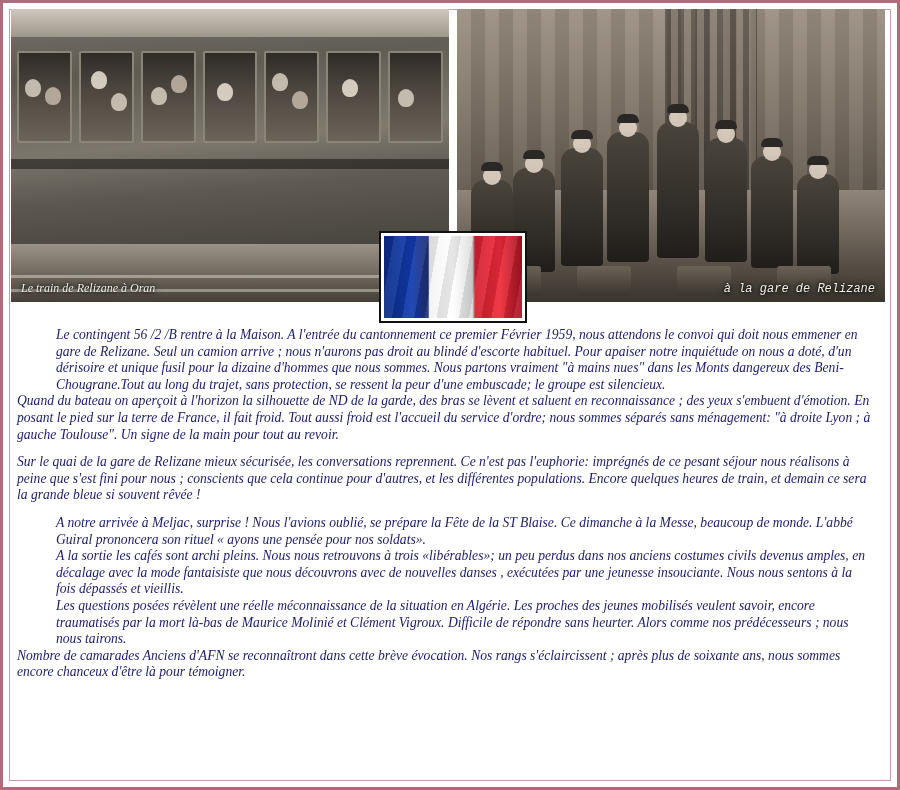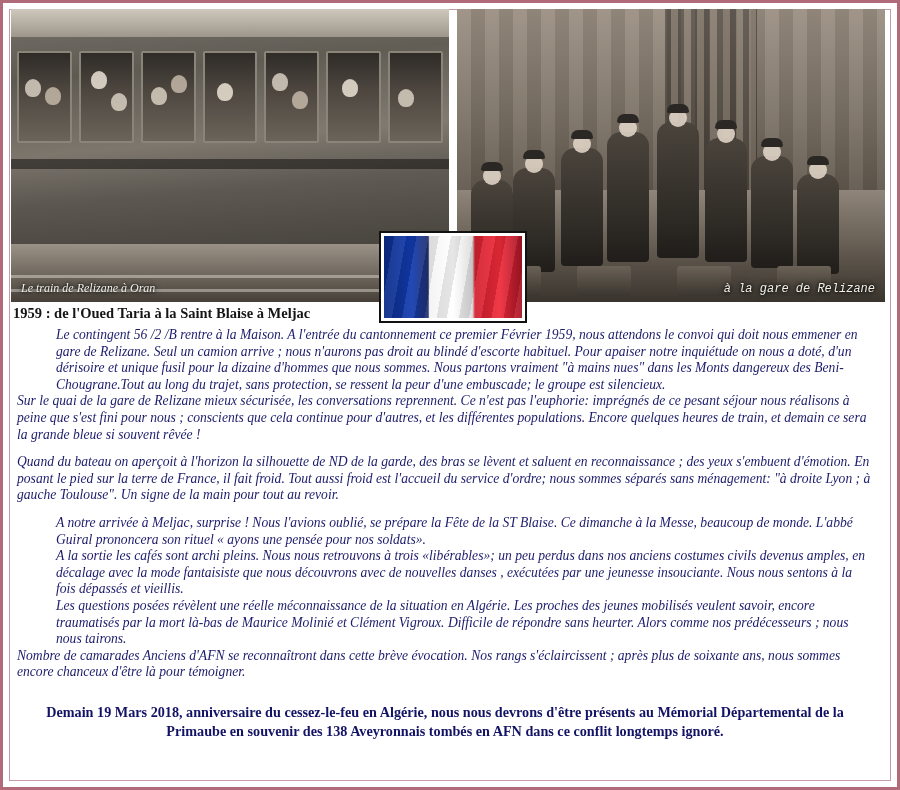--- a/index.html
+++ b/index.html
@@ -346,27 +346,25 @@
       <div class="caption caption-right">à la gare de Relizane</div>
     </div>
   </div>
 
   <div class="flag-wrap">
     <div class="flag">
       <div class="flag-shade"></div>
     </div>
   </div>
 
-  <div class="title">1959 : de l'Oued Taria à la Saint Blaise à Meljac</div>
 
   <div class="body">
     <p class="tight">Le contingent 56 /2 /B rentre à la Maison. A l'entrée du cantonnement ce premier Février 1959, nous attendons le convoi qui doit nous emmener en gare de Relizane. Seul un camion arrive ; nous n'aurons pas droit au blindé d'escorte habituel. Pour apaiser notre inquiétude on nous a doté, d'un dérisoire et unique fusil pour la dizaine d'hommes que nous sommes. Nous partons vraiment "à mains nues" dans les Monts dangereux des Beni-Chougrane.Tout au long du trajet, sans protection, se ressent la peur d'une embuscade; le groupe est silencieux.</p>
+    <p>Quand du bateau on aperçoit à l'horizon la silhouette de ND de la garde, des bras se lèvent et saluent en reconnaissance ; des yeux s'embuent d'émotion. En posant le pied sur la terre de France, il fait froid. Tout aussi froid est l'accueil du service d'ordre; nous sommes séparés sans ménagement: "à droite Lyon ; à gauche Toulouse". Un signe de la main pour tout au revoir.</p>
     <p>Sur le quai de la gare de Relizane mieux sécurisée, les conversations reprennent. Ce n'est pas l'euphorie: imprégnés de ce pesant séjour nous réalisons à peine que s'est fini pour nous ; conscients que cela continue pour d'autres, et les différentes populations. Encore quelques heures de train, et demain ce sera la grande bleue si souvent rêvée !</p>
-    <p>Quand du bateau on aperçoit à l'horizon la silhouette de ND de la garde, des bras se lèvent et saluent en reconnaissance ; des yeux s'embuent d'émotion. En posant le pied sur la terre de France, il fait froid. Tout aussi froid est l'accueil du service d'ordre; nous sommes séparés sans ménagement: "à droite Lyon ; à gauche Toulouse". Un signe de la main pour tout au revoir.</p>
     <p class="tight">A notre arrivée à Meljac, surprise ! Nous l'avions oublié, se prépare la Fête de la ST Blaise. Ce dimanche à la Messe, beaucoup de monde. L'abbé Guiral prononcera son rituel  « ayons une pensée pour nos soldats».</p>
     <p class="tight">A la sortie les cafés sont archi pleins. Nous nous retrouvons à trois «libérables»; un peu perdus dans nos anciens costumes civils devenus amples, en décalage avec la mode fantaisiste que nous découvrons avec de nouvelles danses , exécutées par une jeunesse insouciante. Nous nous sentons à la fois dépassés et vieillis.</p>
     <p class="tight">Les questions posées révèlent une réelle méconnaissance de la situation en Algérie. Les proches des jeunes mobilisés veulent savoir, encore traumatisés par la mort là-bas de Maurice Molinié et Clément Vigroux. Difficile de répondre sans heurter. Alors comme nos prédécesseurs ; nous nous tairons.</p>
     <p>Nombre de camarades Anciens d'AFN se reconnaîtront dans cette brève évocation. Nos rangs s'éclaircissent ; après plus de soixante ans, nous sommes encore chanceux d'être là pour témoigner.</p>
   </div>
 
-  <div class="closing">Demain 19 Mars 2018, anniversaire du cessez-le-feu en Algérie, nous nous devrons d'être présents au Mémorial Départemental de la Primaube en souvenir des 138 Aveyronnais tombés en AFN dans ce conflit longtemps ignoré.</div>
 
 </div>
 
 </body></html>

